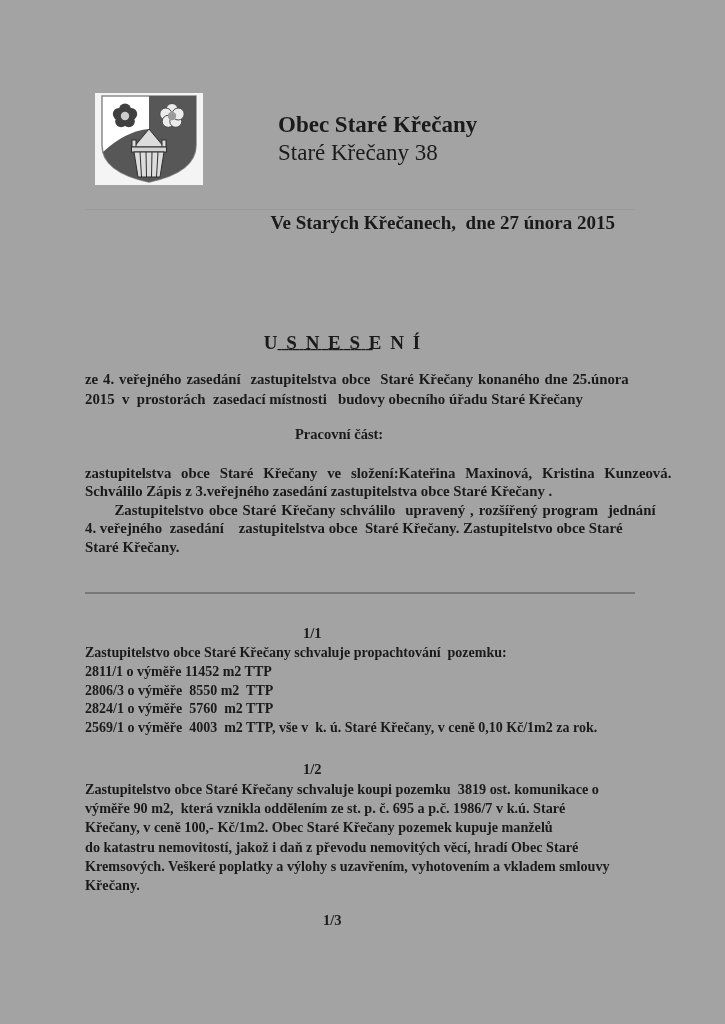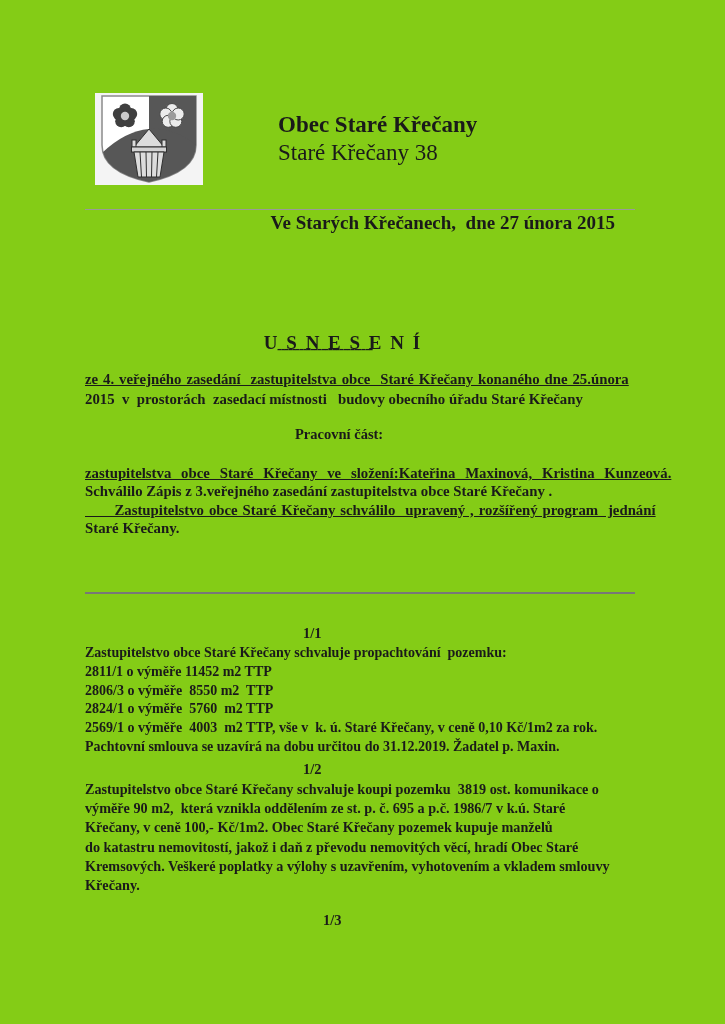--- a/index.html
+++ b/index.html
@@ -1,27 +1,27 @@
 <!DOCTYPE html>
 <html><head>
 <meta charset="utf-8">
 <style>
   html,body{margin:0;padding:0;background:#ffffff;}
   .page{
     position:relative;
     width:725px;height:1024px;
-    background:#84cc16;
+    background:#a3a3a3;
     font-family:"Liberation Serif", serif;
     color:#1a1a1a;
     overflow:hidden;
   }
   .abs{position:absolute;}
   .b{font-weight:bold;}
   .ln{white-space:pre;}
-  .j{word-spacing:1.2px;text-decoration:underline;}
+  .j{word-spacing:1.2px;}
   
   .header-text{left:278px;top:111px;font-size:23px;line-height:27.5px;}
   .logo{left:95px;top:93px;}
   .rule1{left:85px;top:209px;width:550px;border-top:1px solid #9a9a9a;height:0;}
   .rule2{left:85px;top:592px;width:550px;border-top:2px solid #787878;height:0;}
   .dateline{left:85px;top:212px;width:530px;text-align:right;font-size:19px;font-weight:bold;}
   .title{left:85px;top:332px;width:516px;text-align:center;font-size:19px;font-weight:bold;letter-spacing:2px;}
   .title-dashes{left:277px;top:341px;font-size:14px;font-weight:bold;letter-spacing:-1px;}
   .paraA{left:85px;top:370px;width:552px;font-size:14.8px;line-height:19.5px;font-weight:bold;}
   .pracovni{left:295px;top:426px;font-size:14.5px;font-weight:bold;}
@@ -97,33 +97,33 @@
     <div class="ln j">ze 4. veřejného zasedání  zastupitelstva obce  Staré Křečany konaného dne 25.února</div>
     <div class="ln">2015  v  prostorách  zasedací místnosti   budovy obecního úřadu Staré Křečany</div>
   </div>
 
   <div class="abs pracovni ln">Pracovní část:</div>
 
   <div class="abs paraB">
     <div class="ln j">zastupitelstva  obce  Staré  Křečany  ve  složení:Kateřina  Maxinová,  Kristina  Kunzeová.</div>
     <div class="ln">Schválilo Zápis z 3.veřejného zasedání zastupitelstva obce Staré Křečany .</div>
     <div class="ln j">      Zastupitelstvo obce Staré Křečany schválilo  upravený , rozšířený program  jednání</div>
+    <div class="ln">4. veřejného  zasedání    zastupitelstva obce  Staré Křečany. Zastupitelstvo obce Staré</div>
     <div class="ln">Staré Křečany.</div>
   </div>
 
   <div class="abs rule2"></div>
 
   <div class="abs sec-num h11 ln">1/1</div>
   <div class="abs paraC">
     <div class="ln">Zastupitelstvo obce Staré Křečany schvaluje propachtování  pozemku:</div>
     <div class="ln">2811/1 o výměře 11452 m2 TTP</div>
     <div class="ln">2806/3 o výměře  8550 m2  TTP</div>
     <div class="ln">2824/1 o výměře  5760  m2 TTP</div>
     <div class="ln">2569/1 o výměře  4003  m2 TTP, vše v  k. ú. Staré Křečany, v ceně 0,10 Kč/1m2 za rok.</div>
-    <div class="ln">Pachtovní smlouva se uzavírá na dobu určitou do 31.12.2019. Žadatel p. Maxin.</div>
   </div>
 
   <div class="abs sec-num h12 ln">1/2</div>
   <div class="abs paraD">
     <div class="ln">Zastupitelstvo obce Staré Křečany schvaluje koupi pozemku  3819 ost. komunikace o</div>
     <div class="ln">výměře 90 m2,  která vznikla oddělením ze st. p. č. 695 a p.č. 1986/7 v k.ú. Staré</div>
     <div class="ln">Křečany, v ceně 100,- Kč/1m2. Obec Staré Křečany pozemek kupuje manželů</div>
     <div class="ln">do katastru nemovitostí, jakož i daň z převodu nemovitých věcí, hradí Obec Staré</div>
     <div class="ln">Kremsových. Veškeré poplatky a výlohy s uzavřením, vyhotovením a vkladem smlouvy</div>
     <div class="ln">Křečany.</div>

